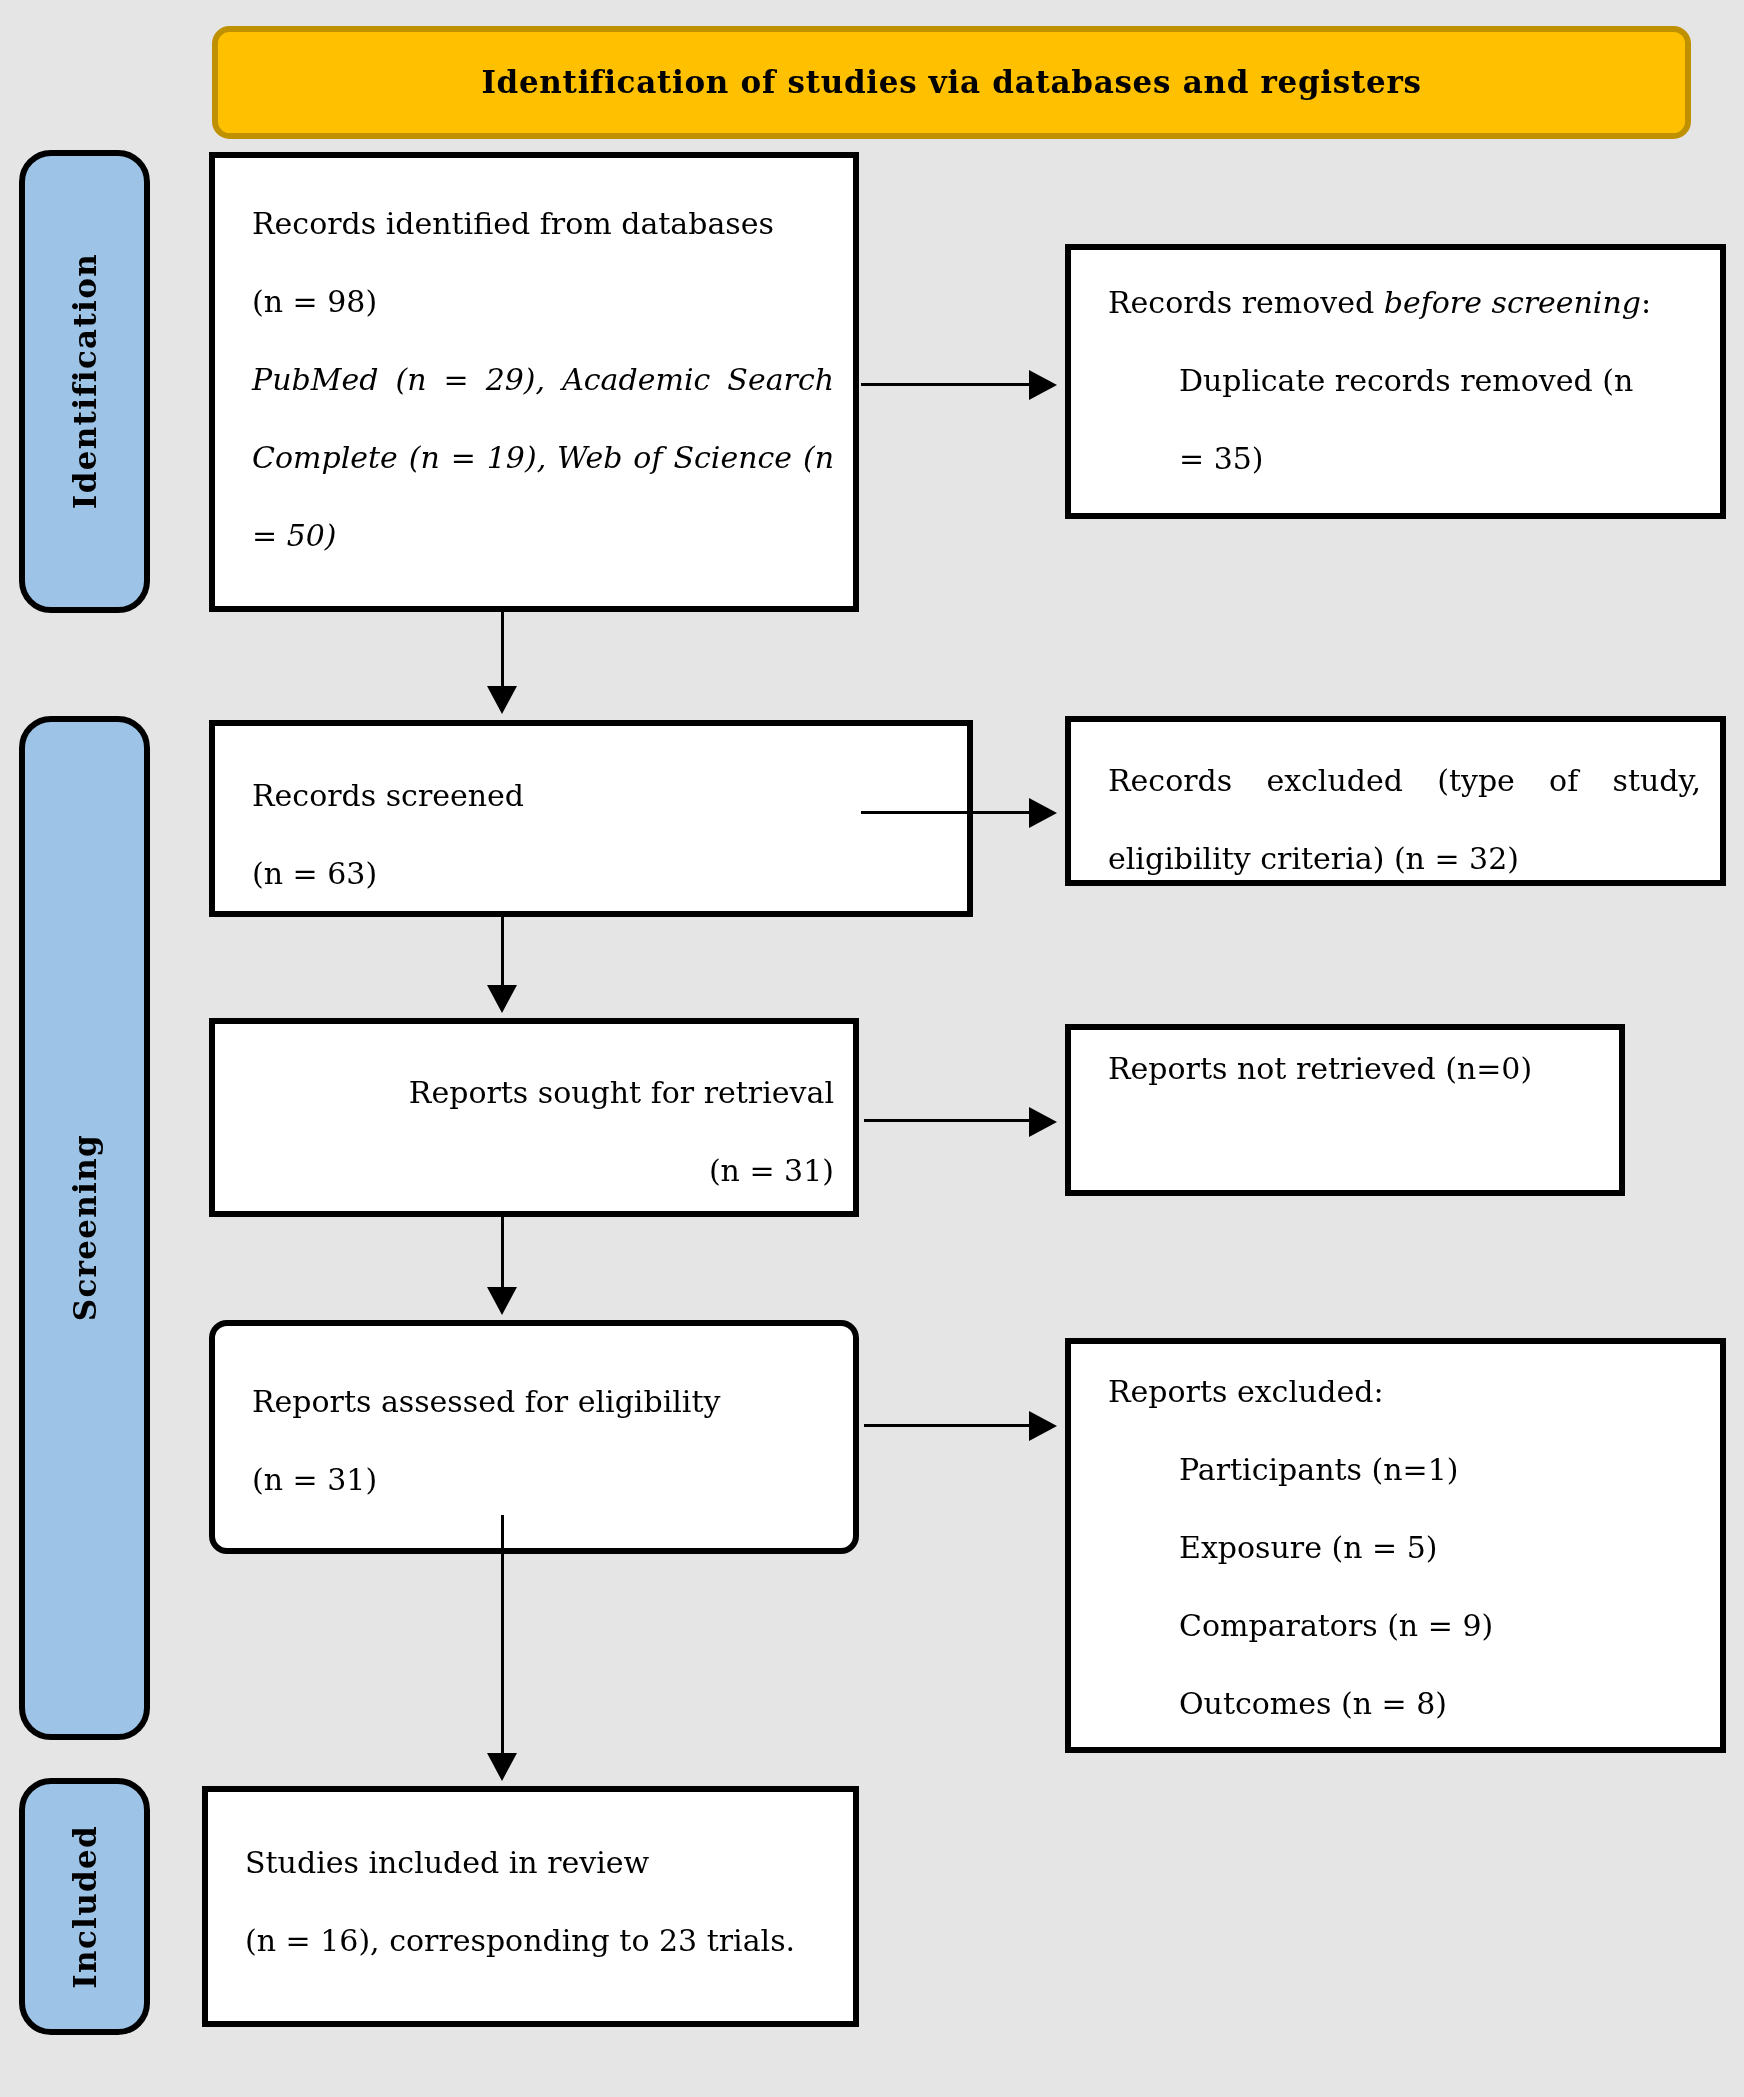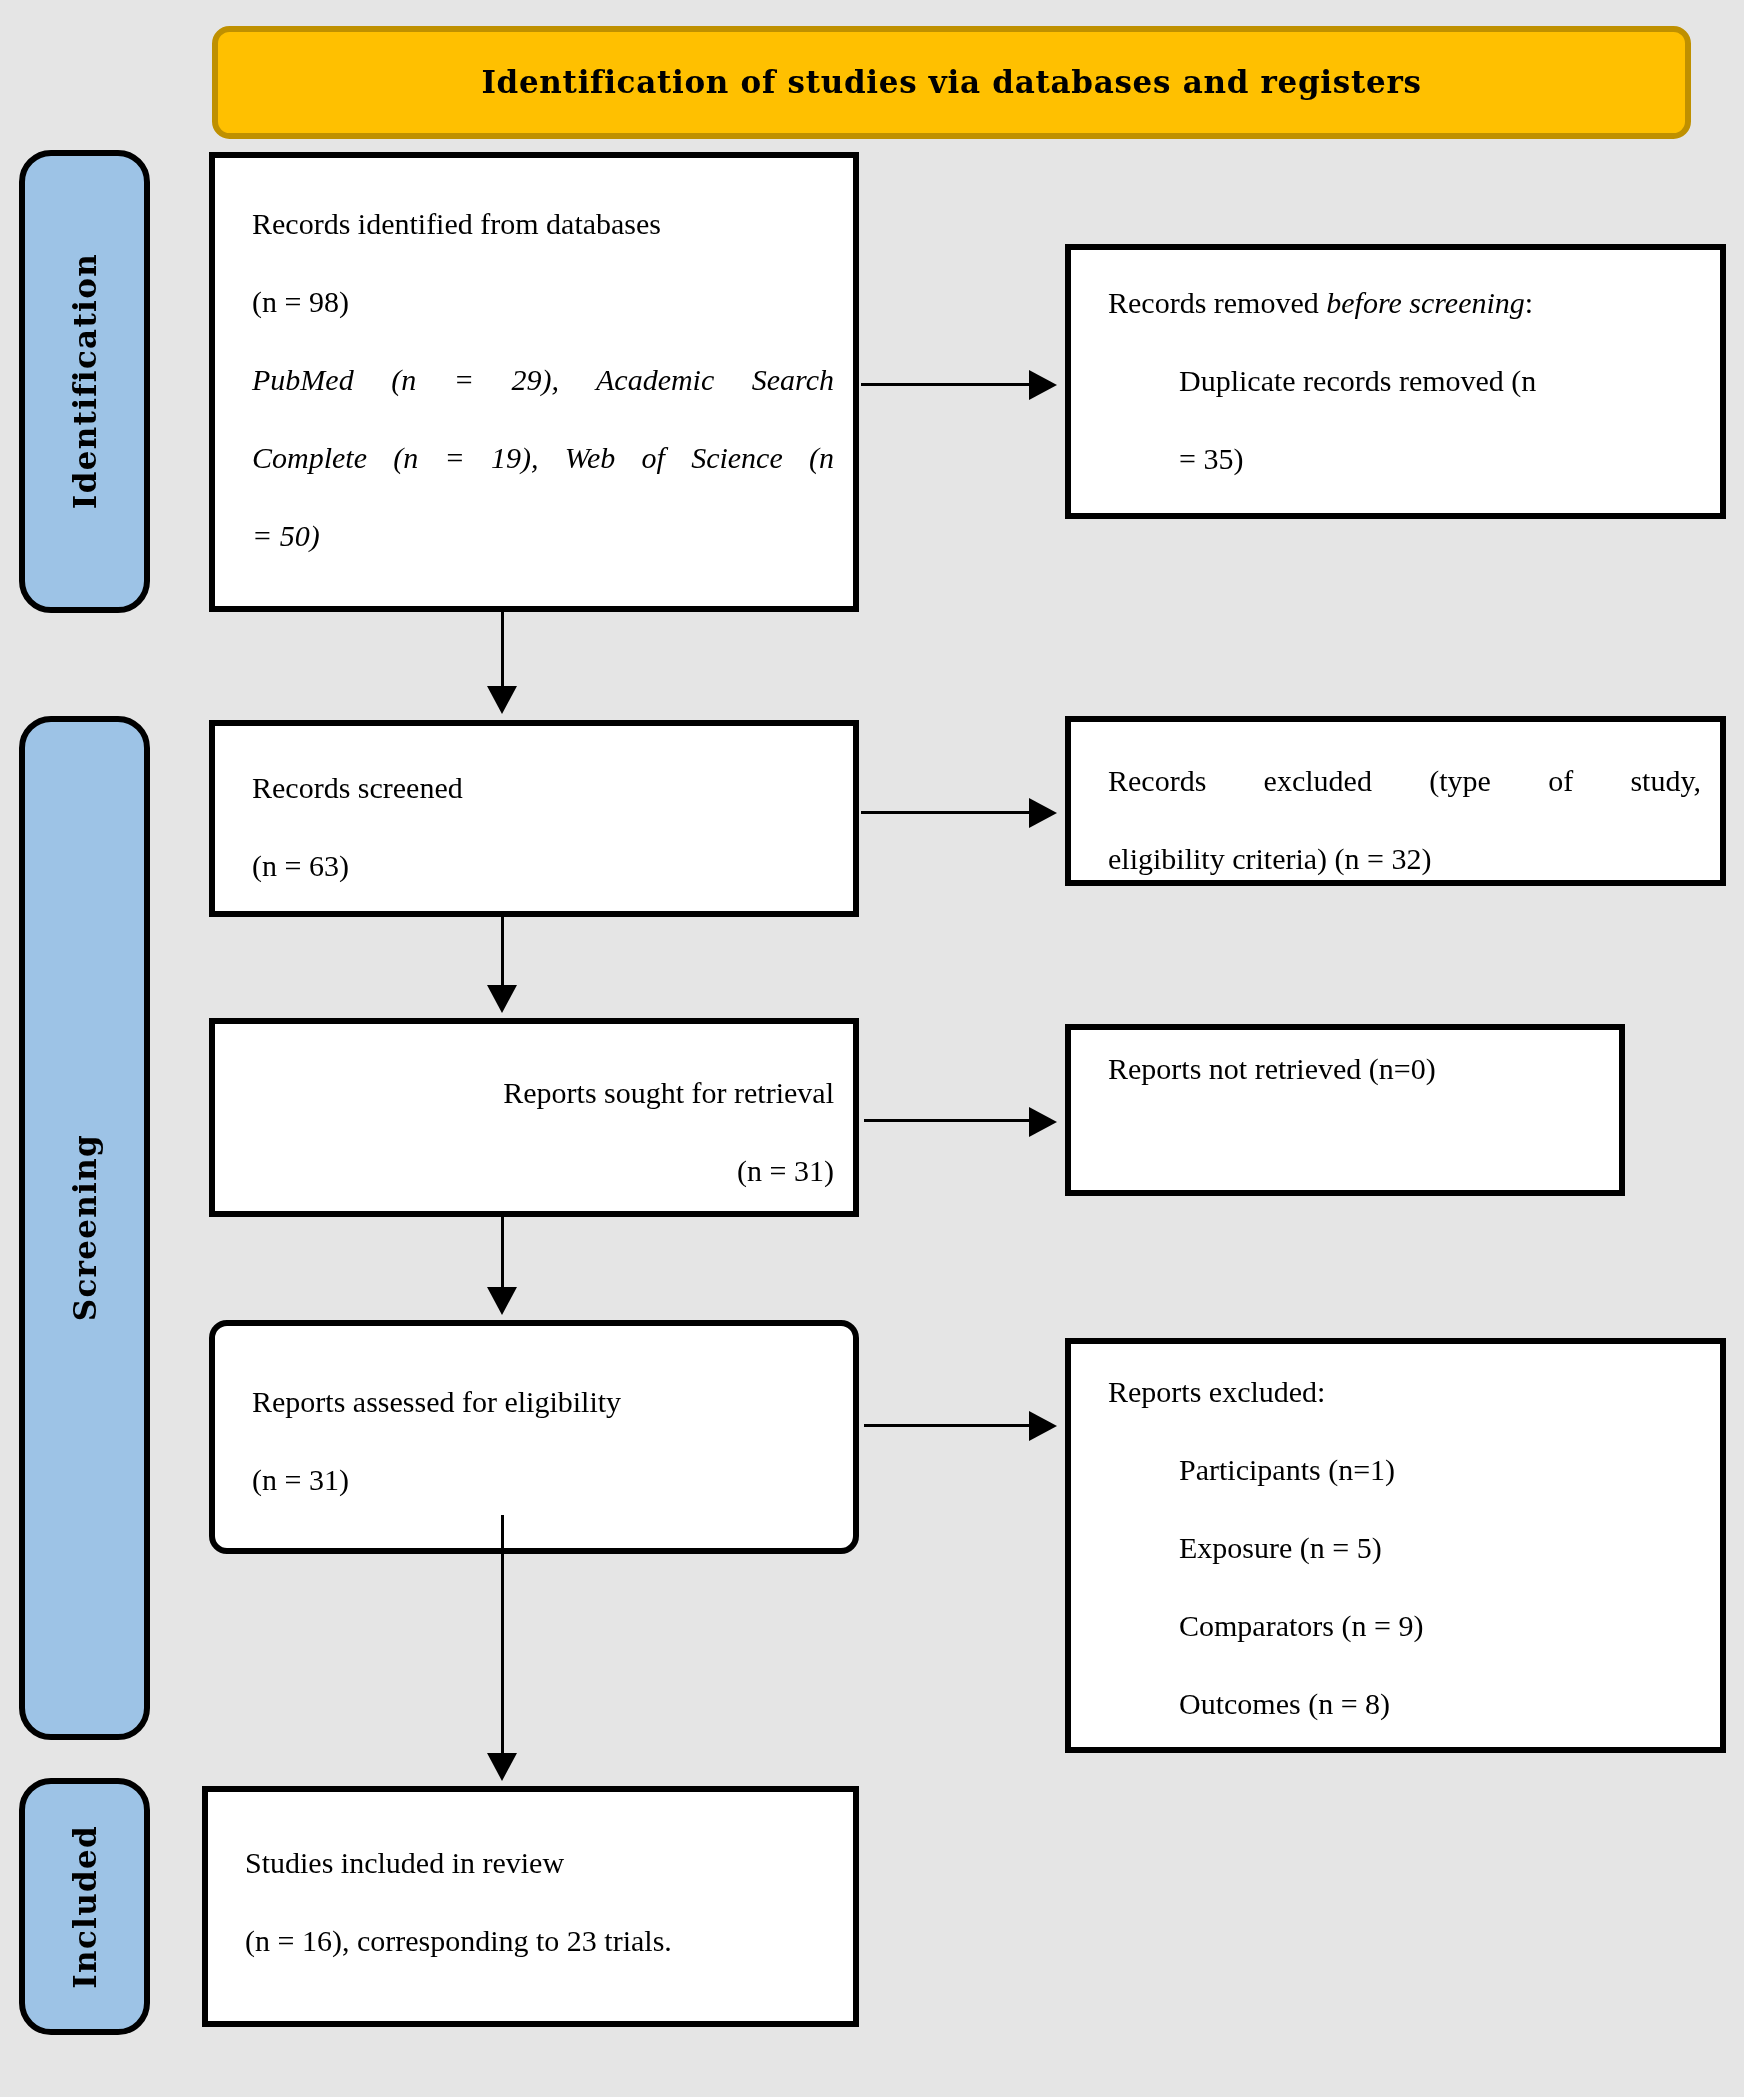--- a/index.html
+++ b/index.html
@@ -26,27 +26,27 @@
   }
   #stage-identification{top:150px;height:463px;}
   #stage-screening{top:716px;height:1024px;}
   #stage-included{top:1778px;height:257px;}
   
   .fbox{
     position:absolute;background:#fff;border:6px solid #000;
     box-sizing:border-box;font-size:30px;
     padding-left:37px;padding-right:19px;overflow:hidden;
   }
-  .line{height:78px;line-height:78px;white-space:nowrap;font-family:Liberation Serif, serif;}
+  .line{height:78px;line-height:78px;white-space:nowrap;}
   .just{text-align:justify;text-align-last:justify;}
   .italic{font-style:italic;}
   .indent{padding-left:71px;}
   #box-records-identified{left:209px;top:152px;width:650px;height:460px;padding-top:27px;}
   #box-records-removed{left:1065px;top:244px;width:661px;height:275px;padding-top:13.5px;}
-  #box-records-screened{left:209px;top:720px;width:650px;height:197px;padding-top:23px;}
+  #box-records-screened{left:209px;top:720px;width:764px;height:197px;padding-top:31px;}
   #box-records-excluded{left:1065px;top:716px;width:661px;height:170px;padding-top:20px;}
   #box-reports-sought{left:209px;top:1018px;width:650px;height:199px;padding-top:30px;text-align:right;}
   #box-reports-not-retrieved{left:1065px;top:1024px;width:560px;height:172px;}
   #box-reports-assessed{left:209px;top:1320px;width:650px;height:234px;padding-top:37px;border-radius:18px;}
   #box-reports-excluded{left:1065px;top:1314px;width:661px;height:415px;padding-top:9.4px;margin-top:24px;}
   #box-studies-included{left:202px;top:1786px;width:657px;height:241px;padding-top:32px;}
   
   .shaft{position:absolute;background:#000;}
   .head{position:absolute;width:0;height:0;}
   .head-down{border-left:15px solid transparent;border-right:15px solid transparent;border-top:28px solid #000;}

